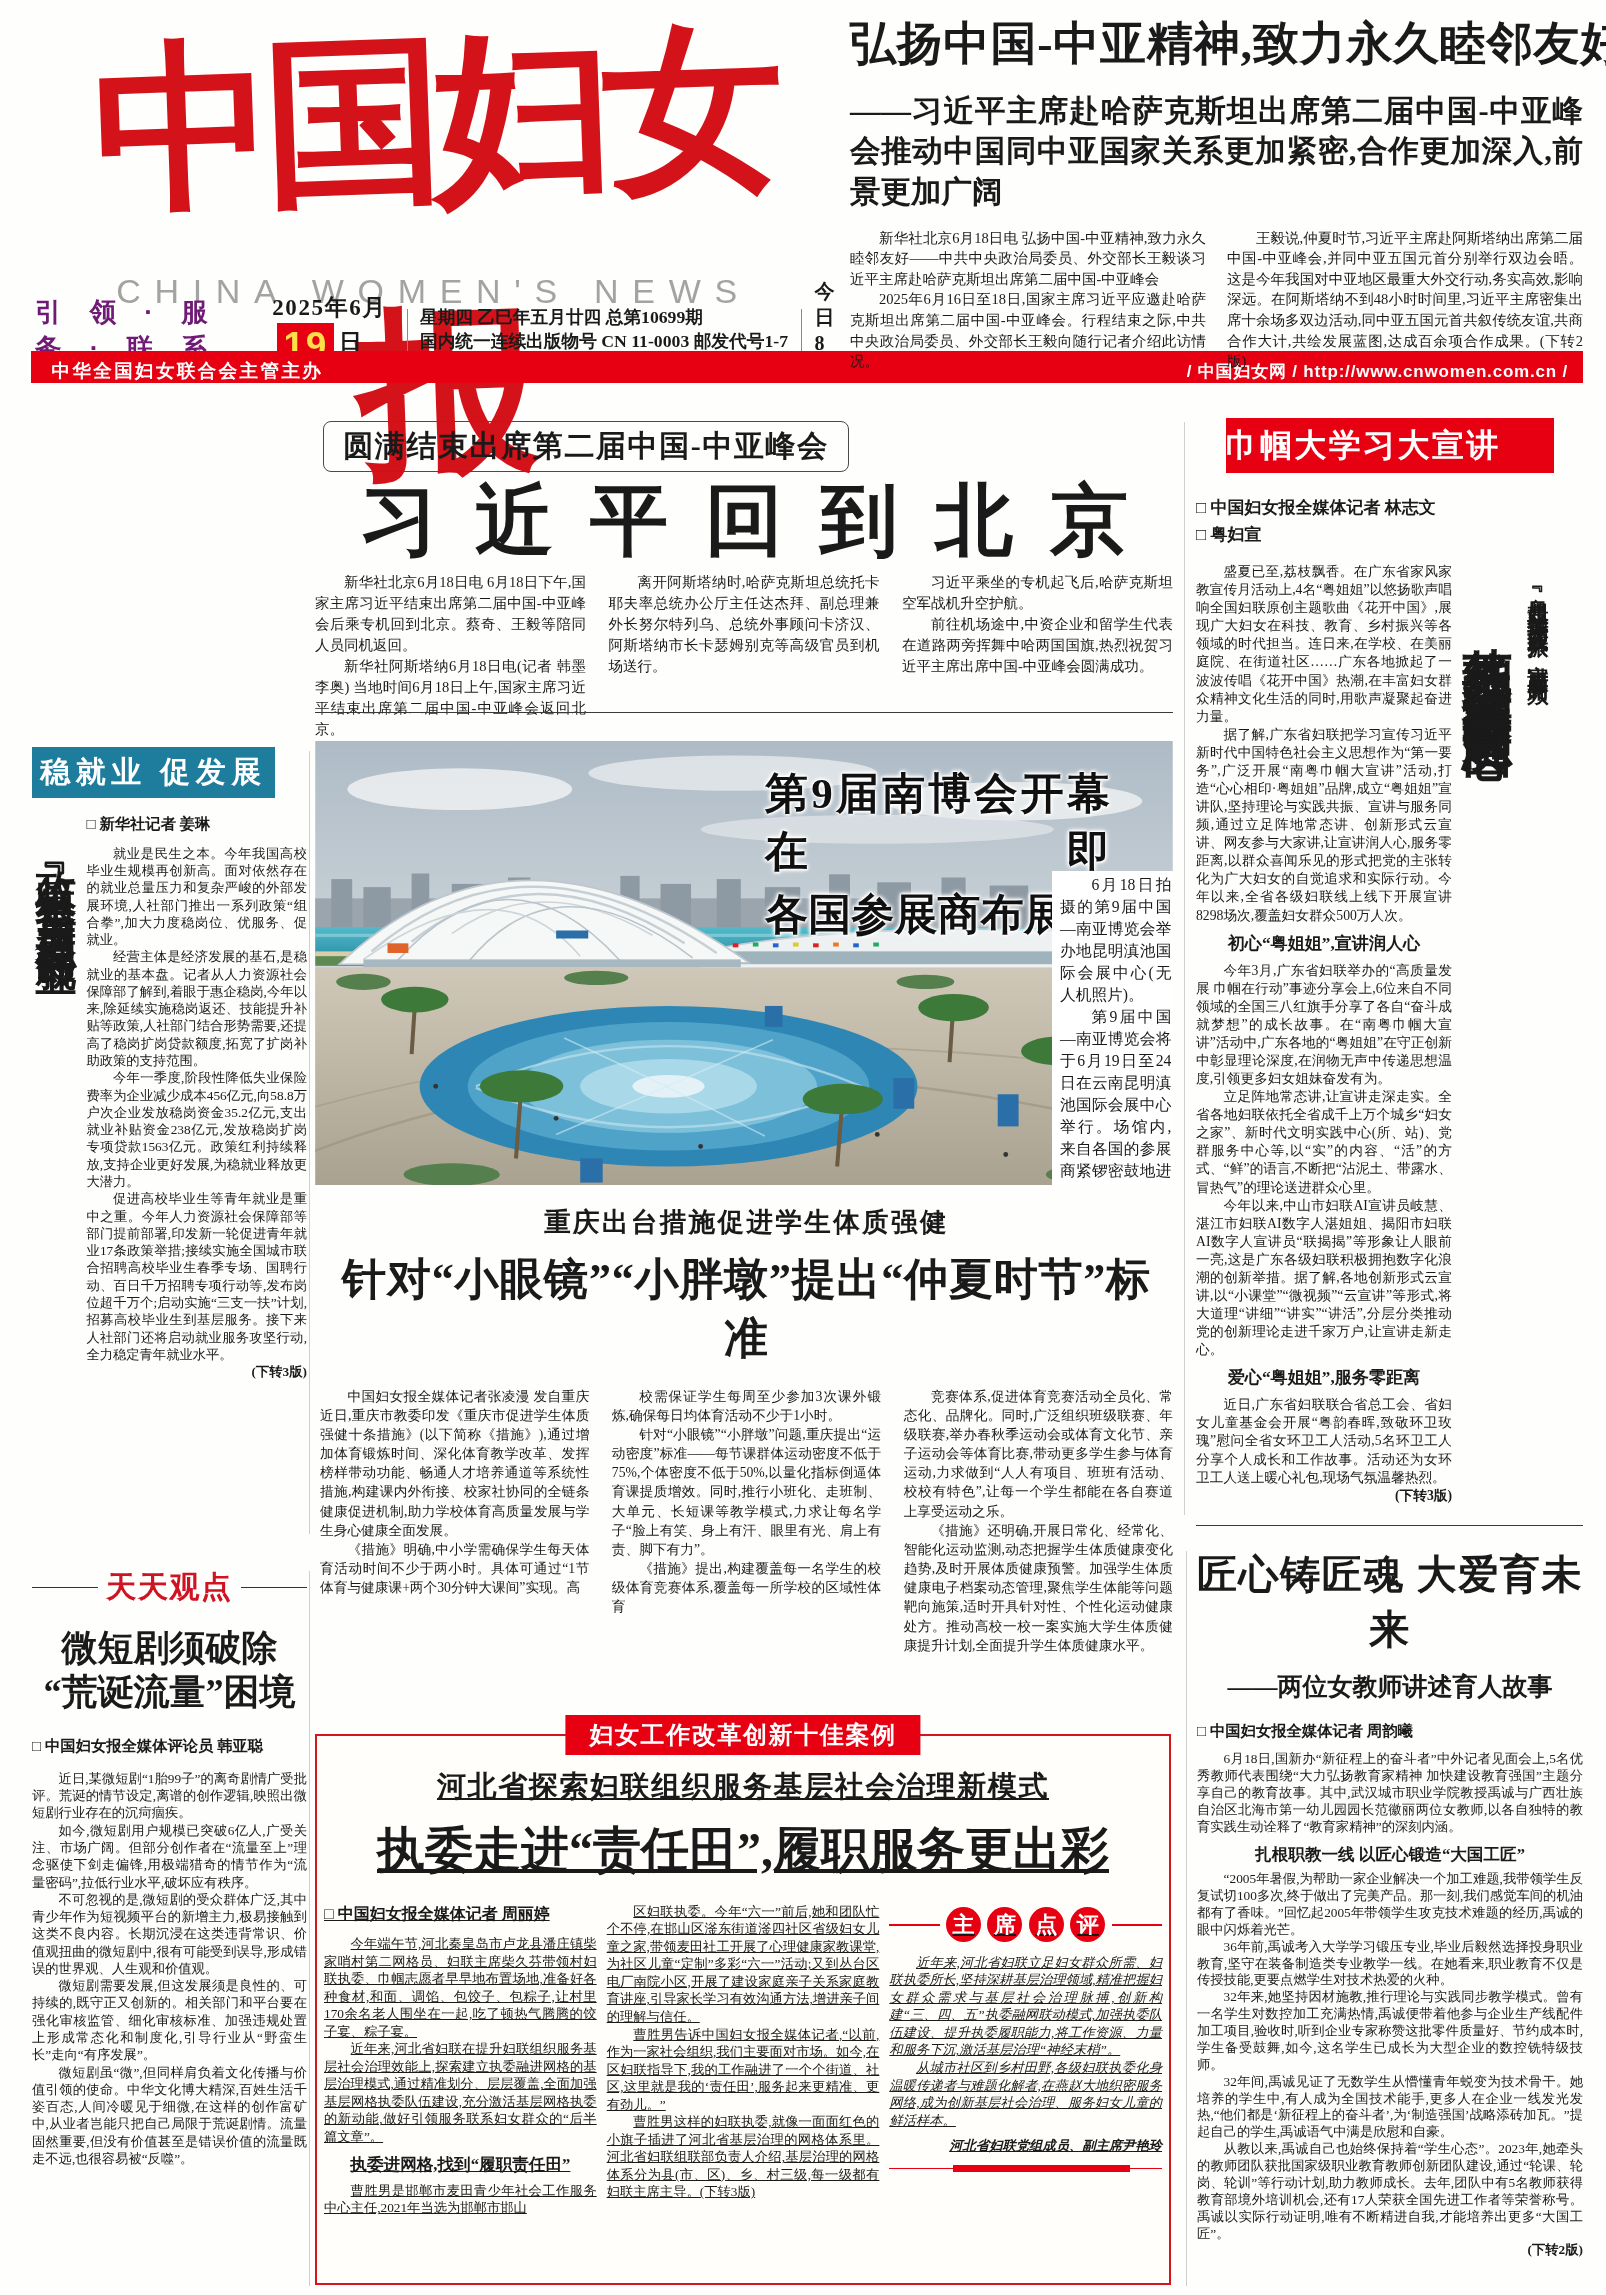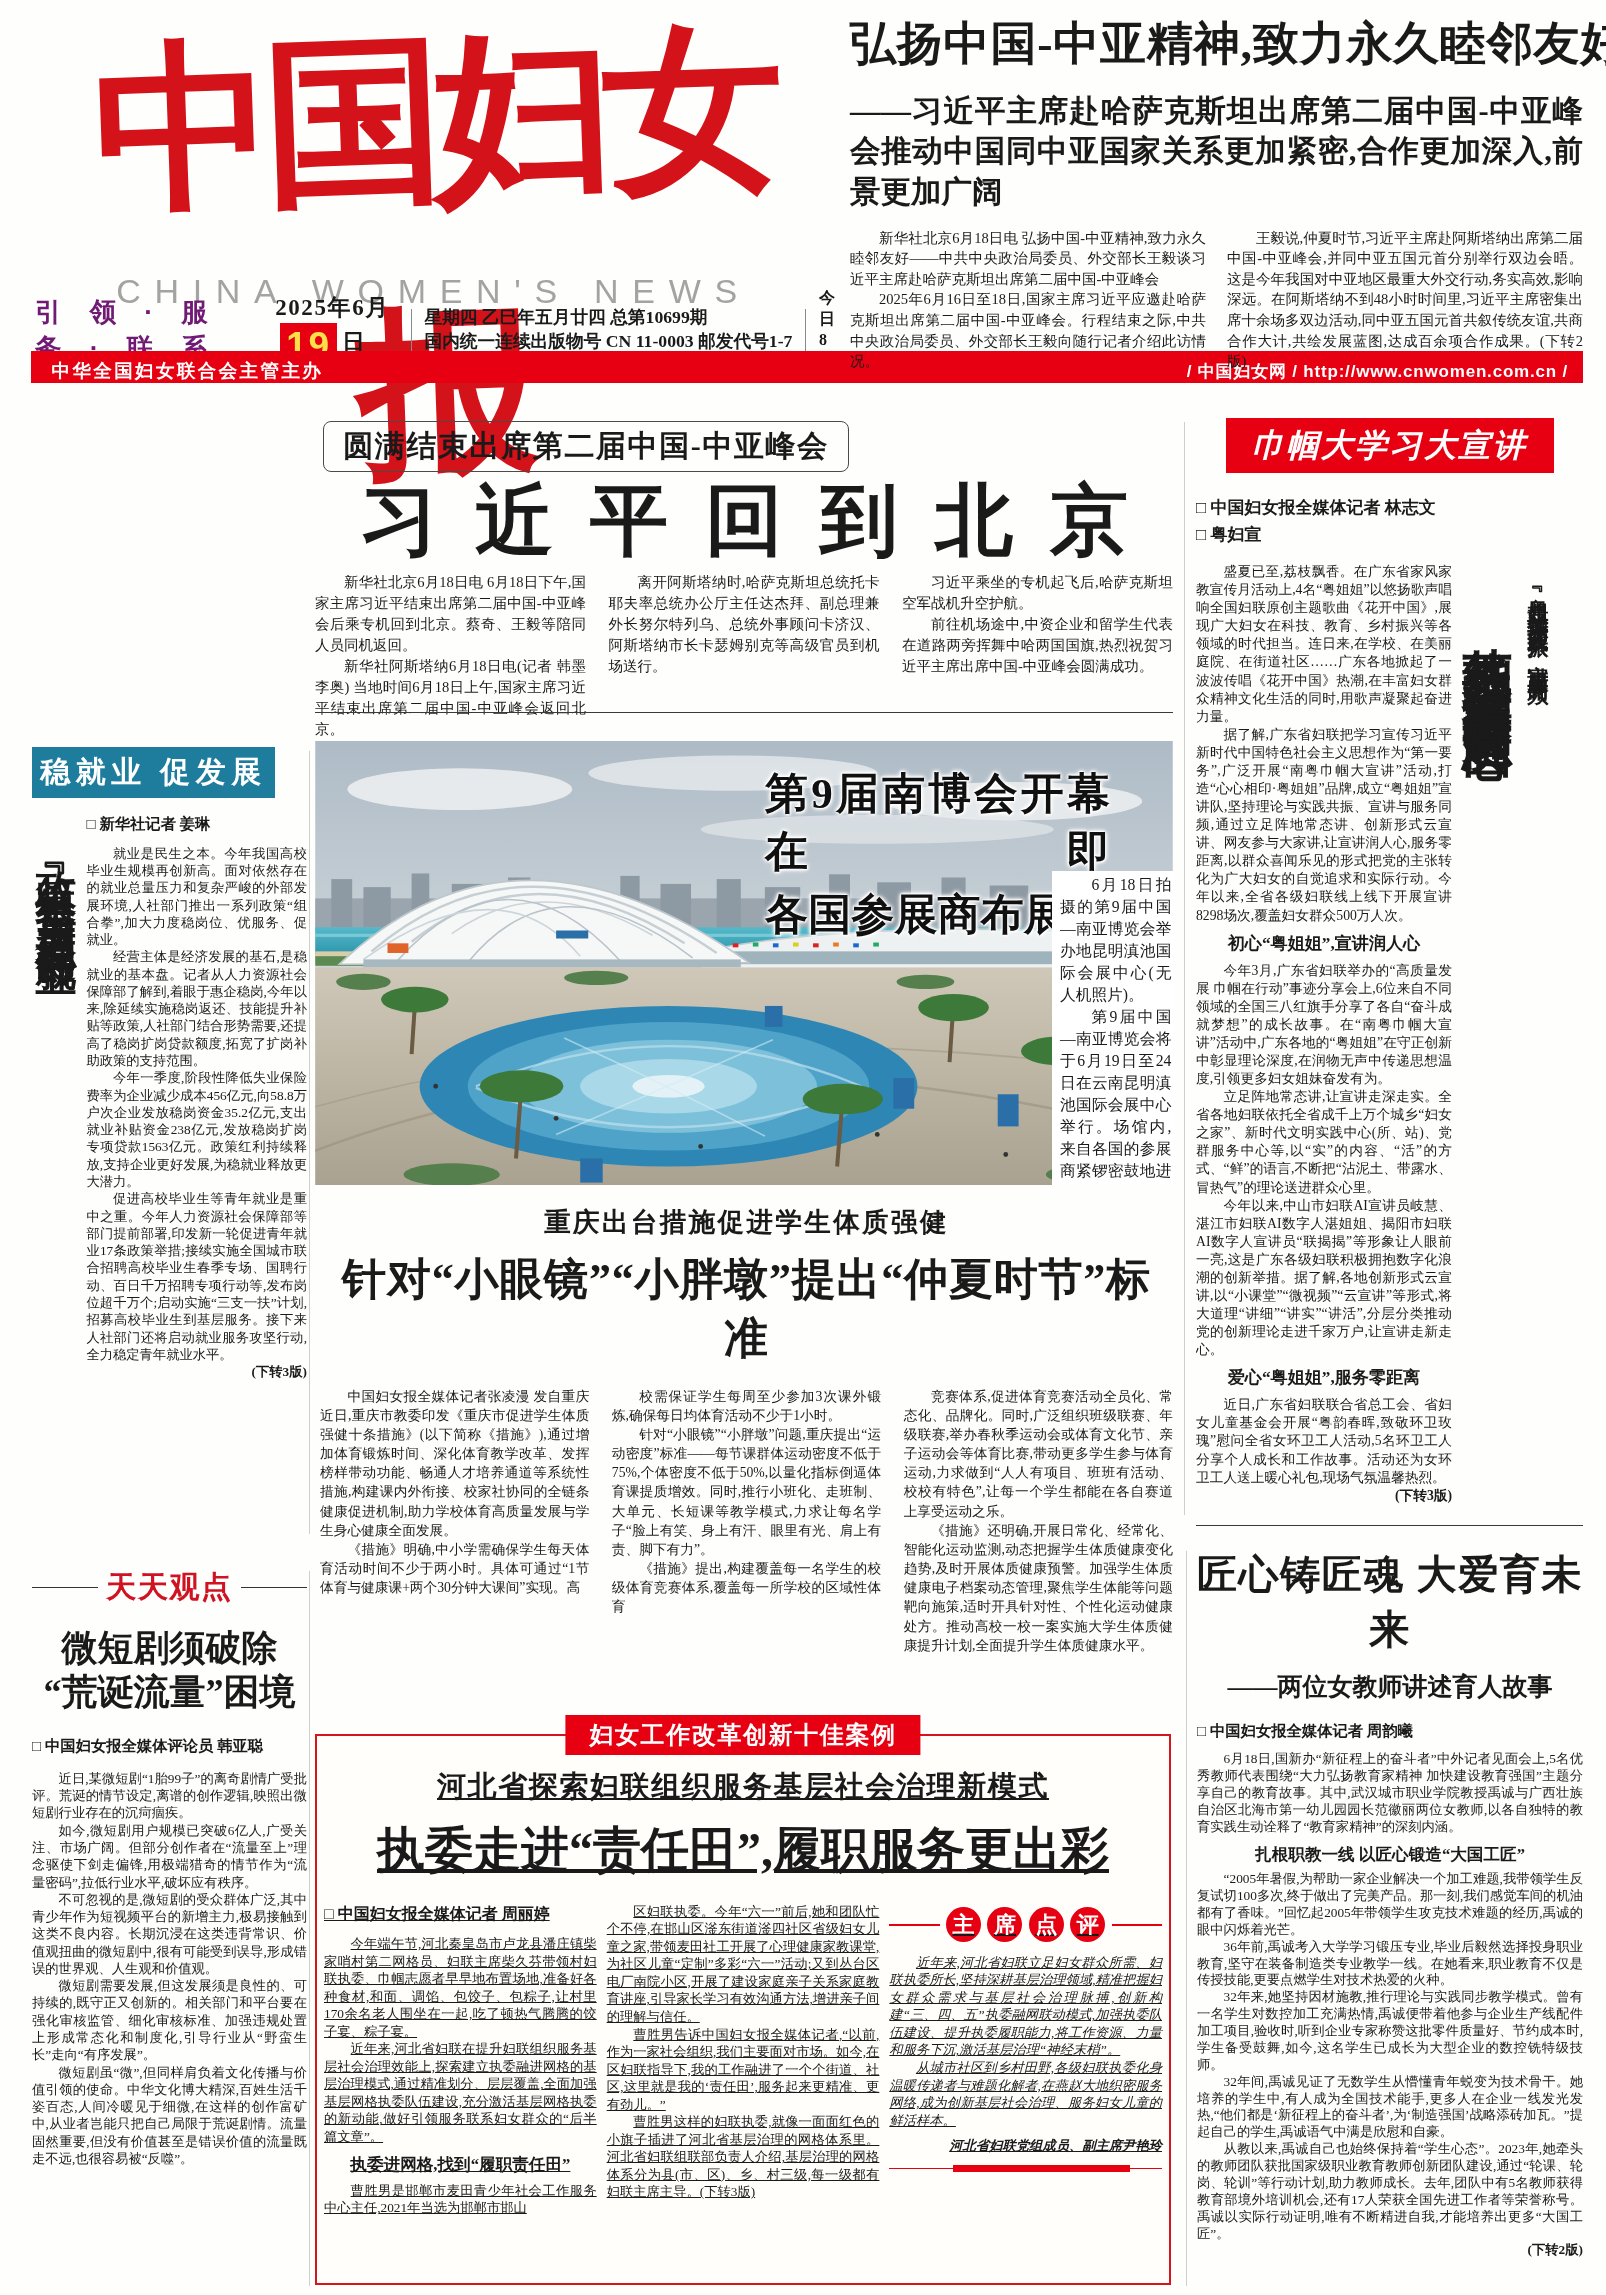--- a/index.html
+++ b/index.html
@@ -12,21 +12,21 @@
     letter-spacing:-11.2px; transform:rotate(-2deg); font-family:"Liberation Serif",serif; }
   .m-en { position:absolute; left:48px; top:272px; width:771px; text-align:center;
     font-family:"Liberation Sans",sans-serif; font-size:34px; color:#a3a3a3; letter-spacing:13.7px; font-weight:500; }
   .m-info { position:absolute; left:35px; top:310px; width:803px; height:39px; display:flex; align-items:center; }
   .m-slogan { color:#701a75; font-size:26.5px; font-weight:bold; letter-spacing:10.4px; font-family:"Liberation Sans",sans-serif; }
   .m-date { font-size:23px; font-weight:bold; margin-left:11.2px; letter-spacing:1.6px; }
   .day-box { display:inline-block; background:#e60012; color:#fde047; font-size:37px; font-weight:bold;
     font-family:"Liberation Sans",sans-serif; padding:0 6.4px; line-height:45px; margin:0 4.8px; vertical-align:-8px; }
   .vdiv { width:0.8px; height:42px; background:#8a8a8a; margin:0 13px; }
   .m-issue { font-size:17.7px; line-height:1.35; font-weight:bold; white-space:nowrap; }
-  .m-today { font-size:16px; font-weight:bold; line-height:1.3; }
+  .m-today { font-size:20px; font-weight:bold; line-height:1.3; }
   .red-bar { position:absolute; left:30.5px; top:351px; width:1552px; height:32px; background:#e60012;
     color:#ffffff; display:flex; align-items:flex-end; justify-content:space-between;
     font-family:"Liberation Sans",sans-serif; }
   .red-bar .l { font-size:18.5px; font-weight:bold; margin-left:21px; letter-spacing:2.4px; }
   .red-bar .r { font-size:17px; font-weight:bold; margin-right:14.5px; letter-spacing:0.8px; }
 
   
   .topstory { position:absolute; left:850px; top:13px; width:733px; }
   .ts-headline { font-size:46px; font-weight:bold; letter-spacing:0.8px; white-space:nowrap; }
   .ts-deck { margin-top:16px; font-size:30.5px; font-weight:bold; line-height:1.32; text-align:justify; }
@@ -39,22 +39,22 @@
   .kicker-box { display:inline-block; border:1.6px solid #4a4a4a; border-radius:8px; padding:4px 19px;
     font-size:30px; font-weight:bold; letter-spacing:1.6px; }
   .main-headline { position:absolute; left:315px; top:469px; width:858px; text-align:center;
     font-size:78px; font-weight:bold; letter-spacing:37px; text-indent:37px; white-space:nowrap; }
   .main-body { position:absolute; left:315px; top:572px; width:858px; display:flex; gap:22.5px; }
   .main-body .col { flex:1; font-size:14.5px; line-height:1.45; text-align:justify; }
   .hrule { position:absolute; background:#3a3a3a; }
 
   
   .rpanel { position:absolute; left:1196px; top:418px; width:387px; }
-  .rp-tag { width:328px; margin:0 auto; background:#e60012; color:#fff; text-align:center;
-    font-size:32px; font-weight:bold; letter-spacing:2.4px; padding:5.6px 0;font-style:italic; }
+  .rp-tag { width:328px; margin:0 auto; background:#e60012; color:#fff; 
+    font-size:32px; font-weight:bold; letter-spacing:2.4px; padding:5.6px 0; }
   .rp-bylines { margin-top:21px; font-size:17px; font-weight:bold; line-height:1.6; }
   .rp-row { margin-top:14.5px; display:flex; gap:9.6px; }
   .rp-body { width:256px; font-size:13.7px; line-height:1.32; text-align:justify; }
   .rp-body p { text-indent:2em; }
   .rp-vh { writing-mode:vertical-rl; font-size:50px; font-weight:bold; letter-spacing:4px;
     line-height:1.05; padding-top:45px; height:996px; }
   .rp-vd { writing-mode:vertical-rl; font-size:21px; font-weight:bold; letter-spacing:3.2px;
     line-height:1.3; padding-top:16px; height:996px; }
   .sub { text-align:center !important; font-weight:bold; font-size:1.25em; text-indent:0 !important; margin:8px 0 6.4px; }
   .cont { text-align:right; font-weight:bold; text-indent:0 !important; }

